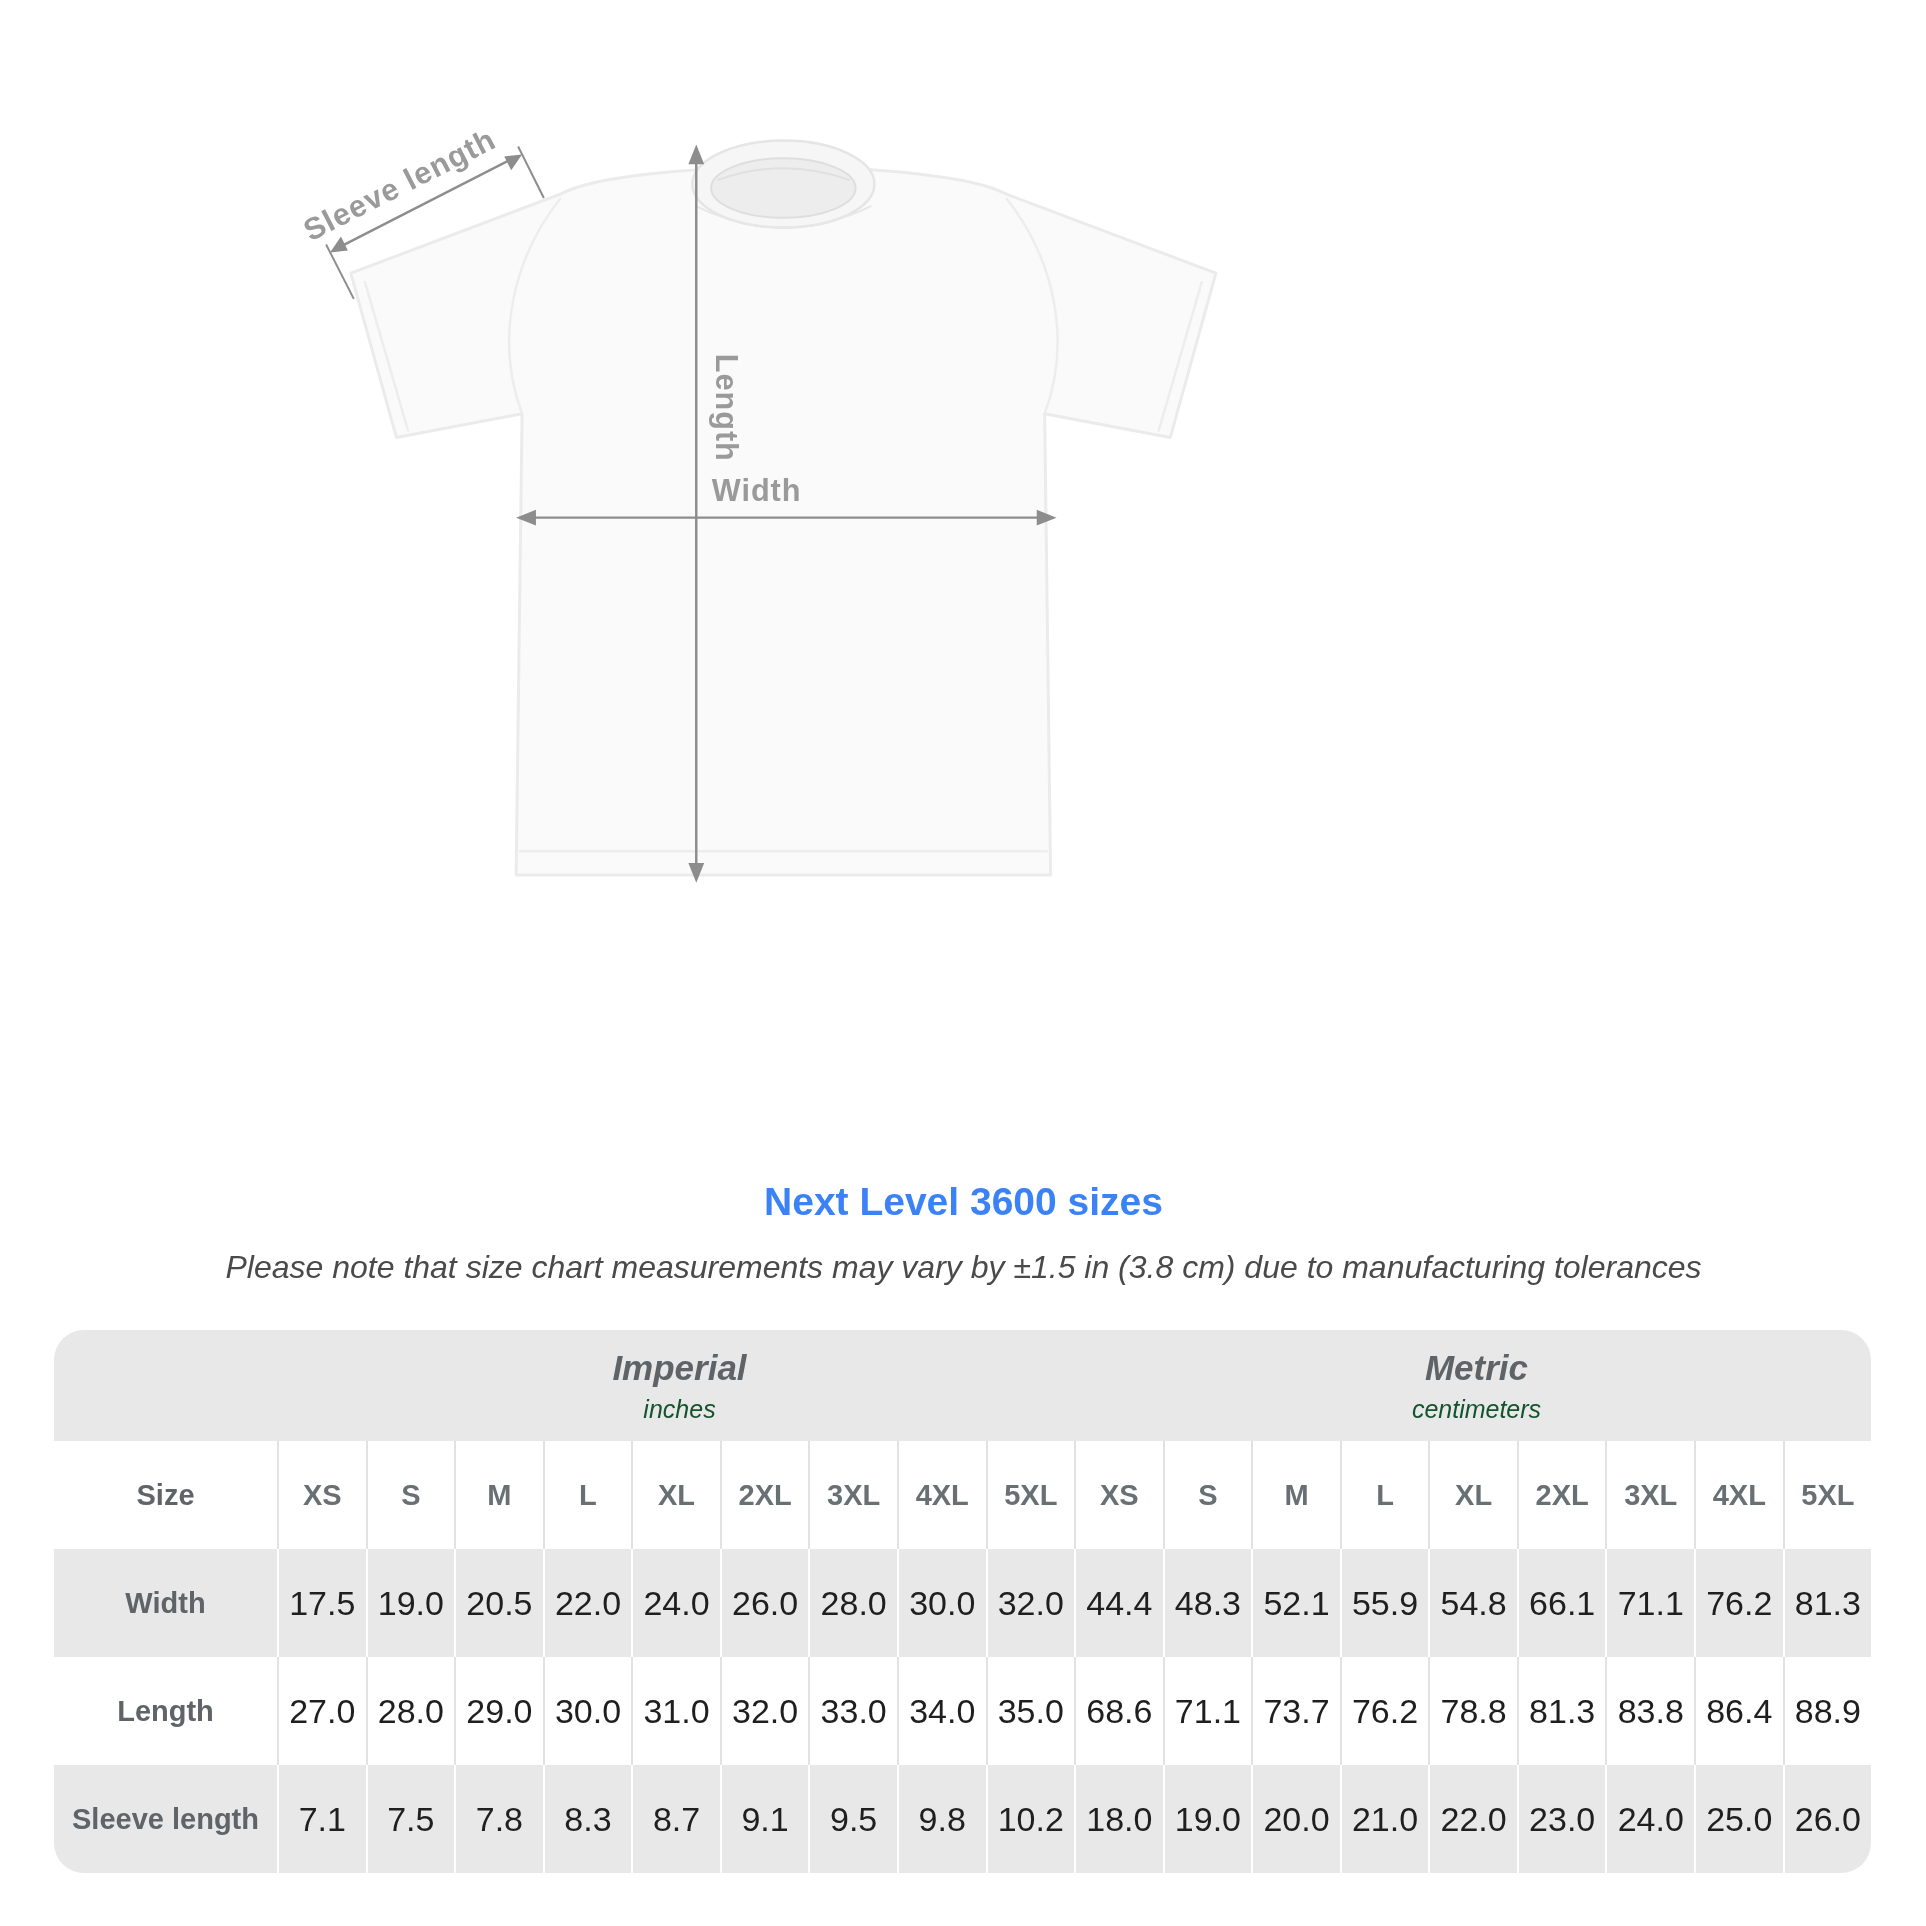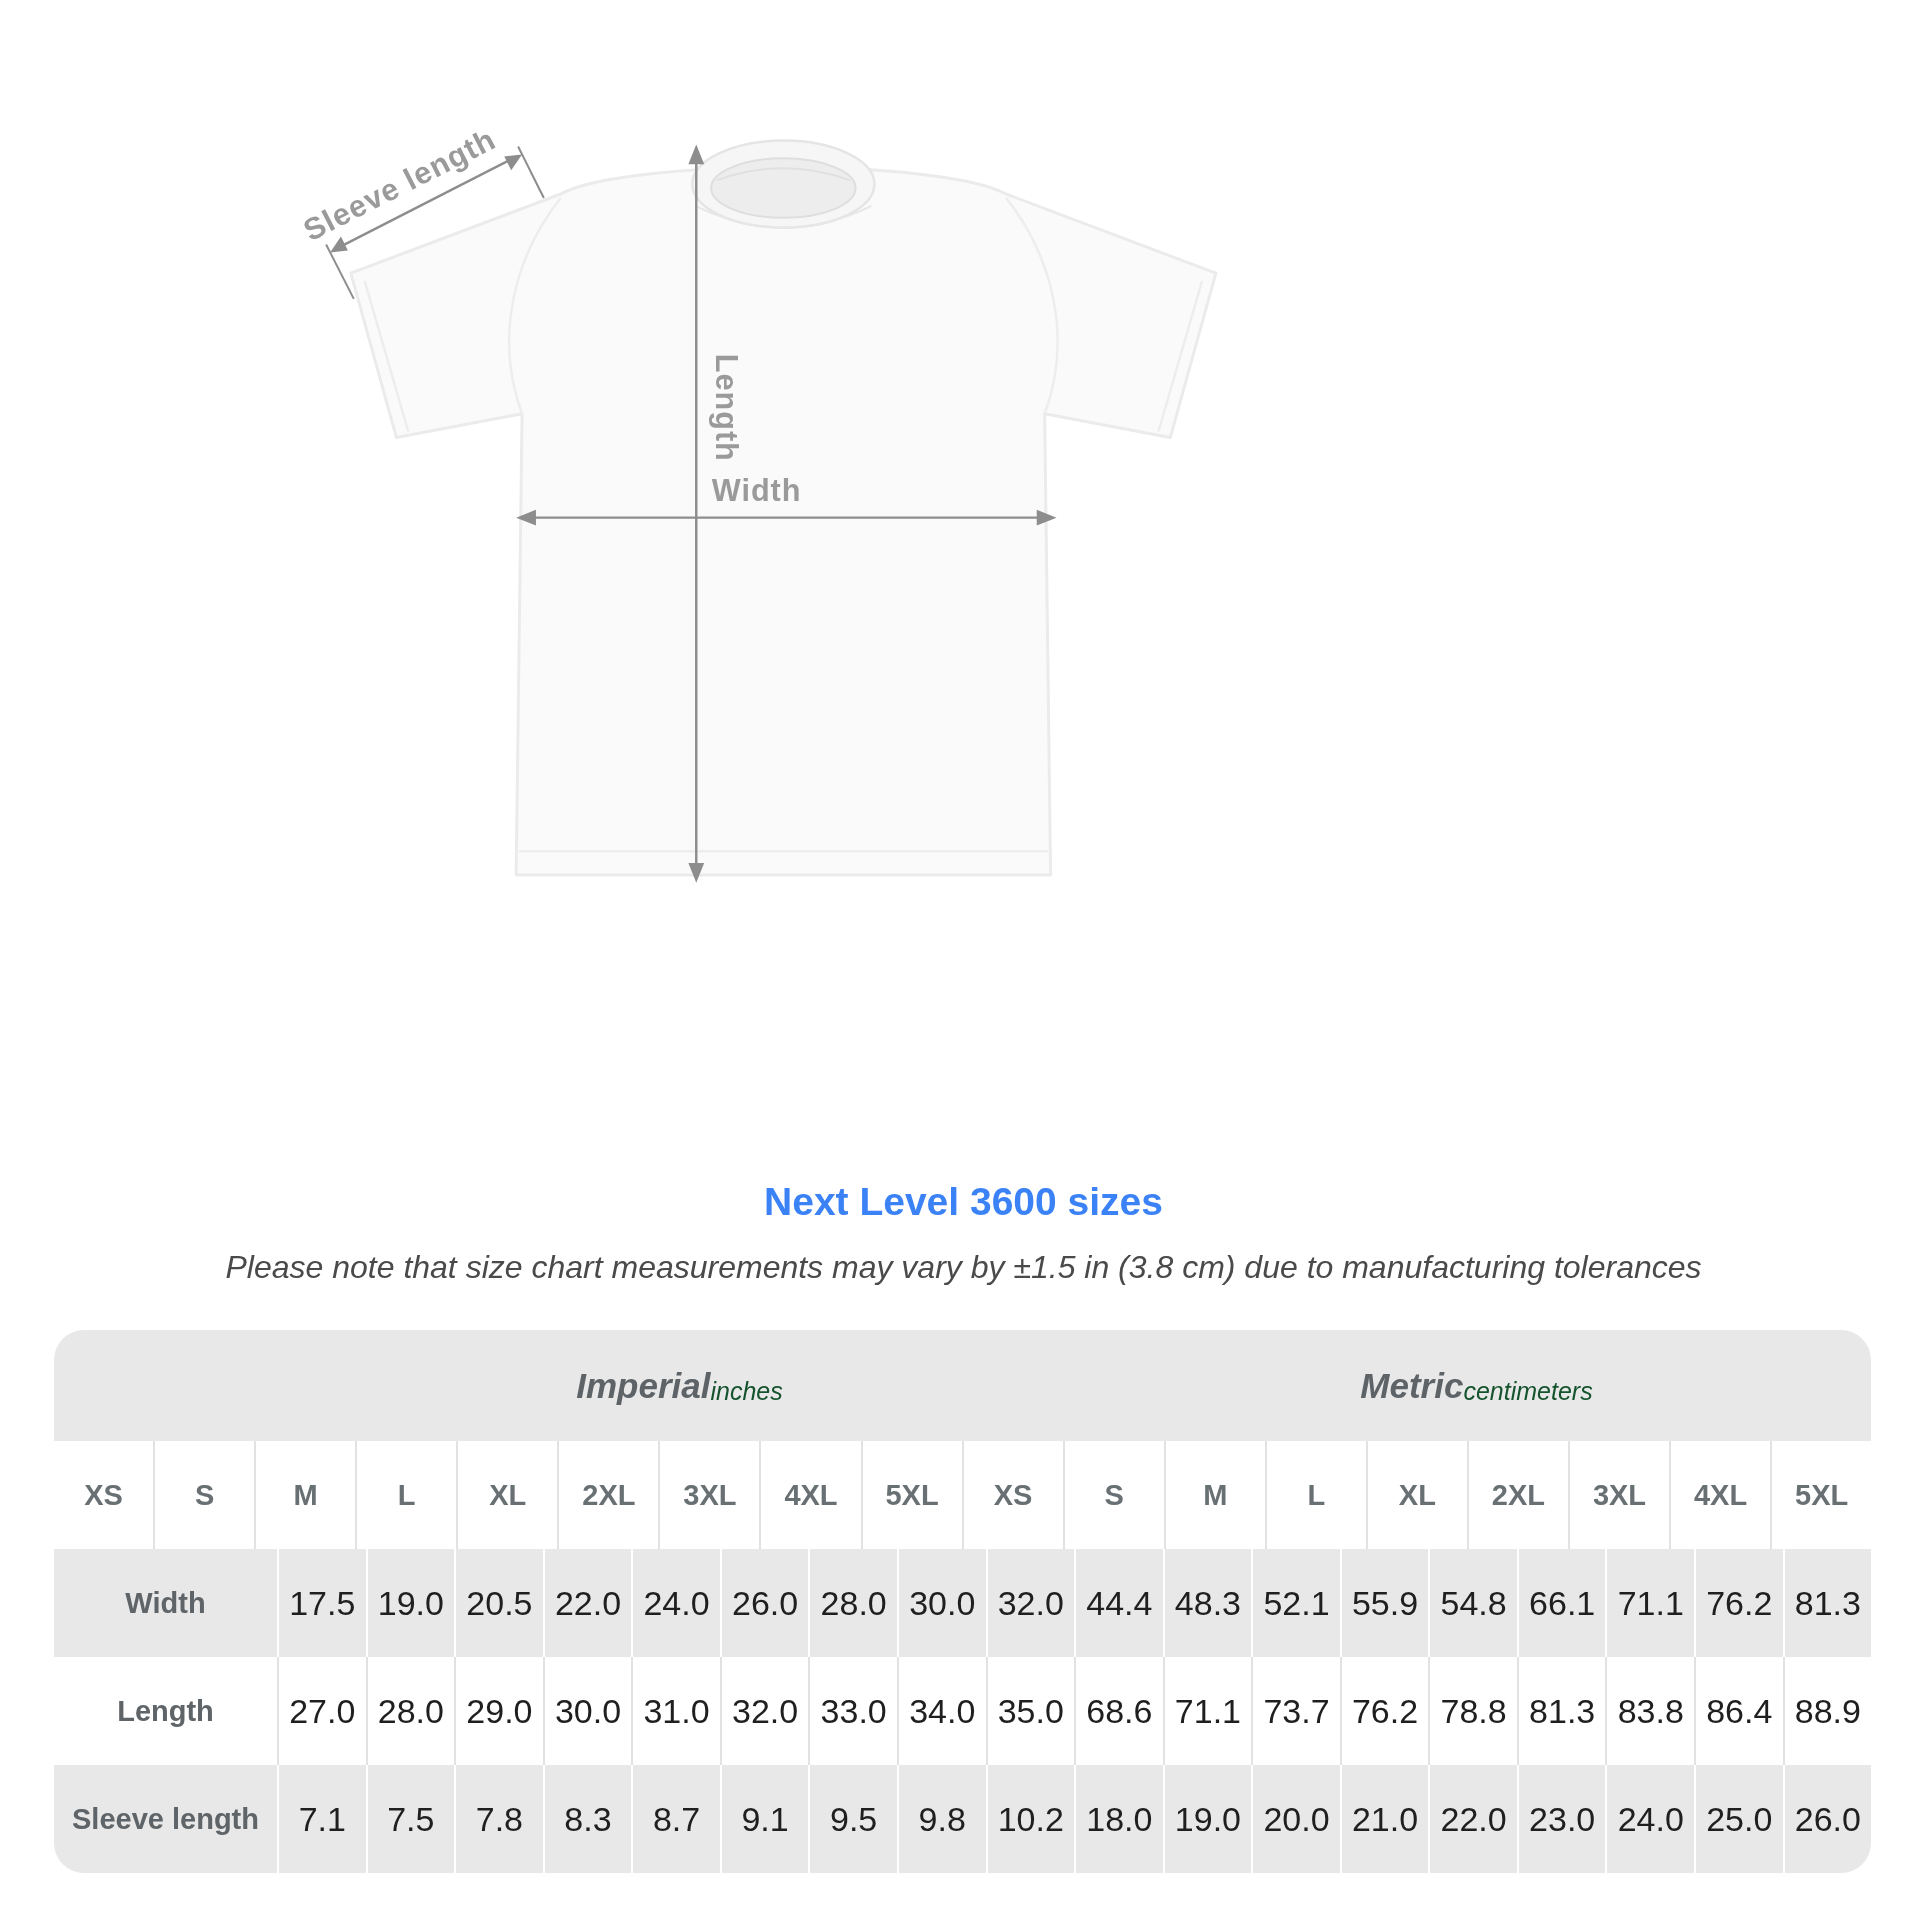--- a/index.html
+++ b/index.html
@@ -25,21 +25,21 @@
     position:absolute;top:1249px;left:0;width:100%;
     text-align:center;font-size:32px;font-style:italic;color:#4a4a4a;
   }
   
   #size-table{
     position:absolute;left:54px;top:1330px;width:1817px;height:543px;
     border-radius:30px;overflow:hidden;background:#ffffff;
   }
   .band{display:flex;height:111px;background:#e8e8e8;}
   .band-spacer{width:223px;}
-  .band-group{display:flex;flex-direction:row;align-items:center;justify-content:center;}
+  .band-group{display:flex;flex-direction:column;align-items:center;justify-content:center;}
   .band-group.imperial{width:805px;}
   .band-group.metric{flex:1;}
   .band-label{font-size:35px;font-weight:bold;font-style:italic;color:#5d6366;line-height:1;}
   .band-sub{font-size:25px;font-style:italic;color:#14532d;margin-top:12px;line-height:1;}
   .trow{display:flex;height:108px;align-items:stretch;}
   .trow.white{background:#ffffff;--sep:#e2e2e2;}
   .trow.gray{background:#e8e8e8;--sep:#ffffff;}
   .cell{
     flex:1 1 0;display:flex;align-items:center;justify-content:center;
     line-height:1;min-width:0;
@@ -122,20 +122,21 @@
         <div class="band-label">Imperial</div>
         <div class="band-sub">inches</div>
       </div>
       <div class="band-group metric">
         <div class="band-label">Metric</div>
         <div class="band-sub">centimeters</div>
       </div>
     </div>
 
     <div class="trow white" id="sizes-row">
+        <div class="cell rowlabel">Size</div>
         <div class="cell header">XS</div>
         <div class="cell header">S</div>
         <div class="cell header">M</div>
         <div class="cell header">L</div>
         <div class="cell header">XL</div>
         <div class="cell header">2XL</div>
         <div class="cell header">3XL</div>
         <div class="cell header">4XL</div>
         <div class="cell header">5XL</div>
         <div class="cell header">XS</div>

